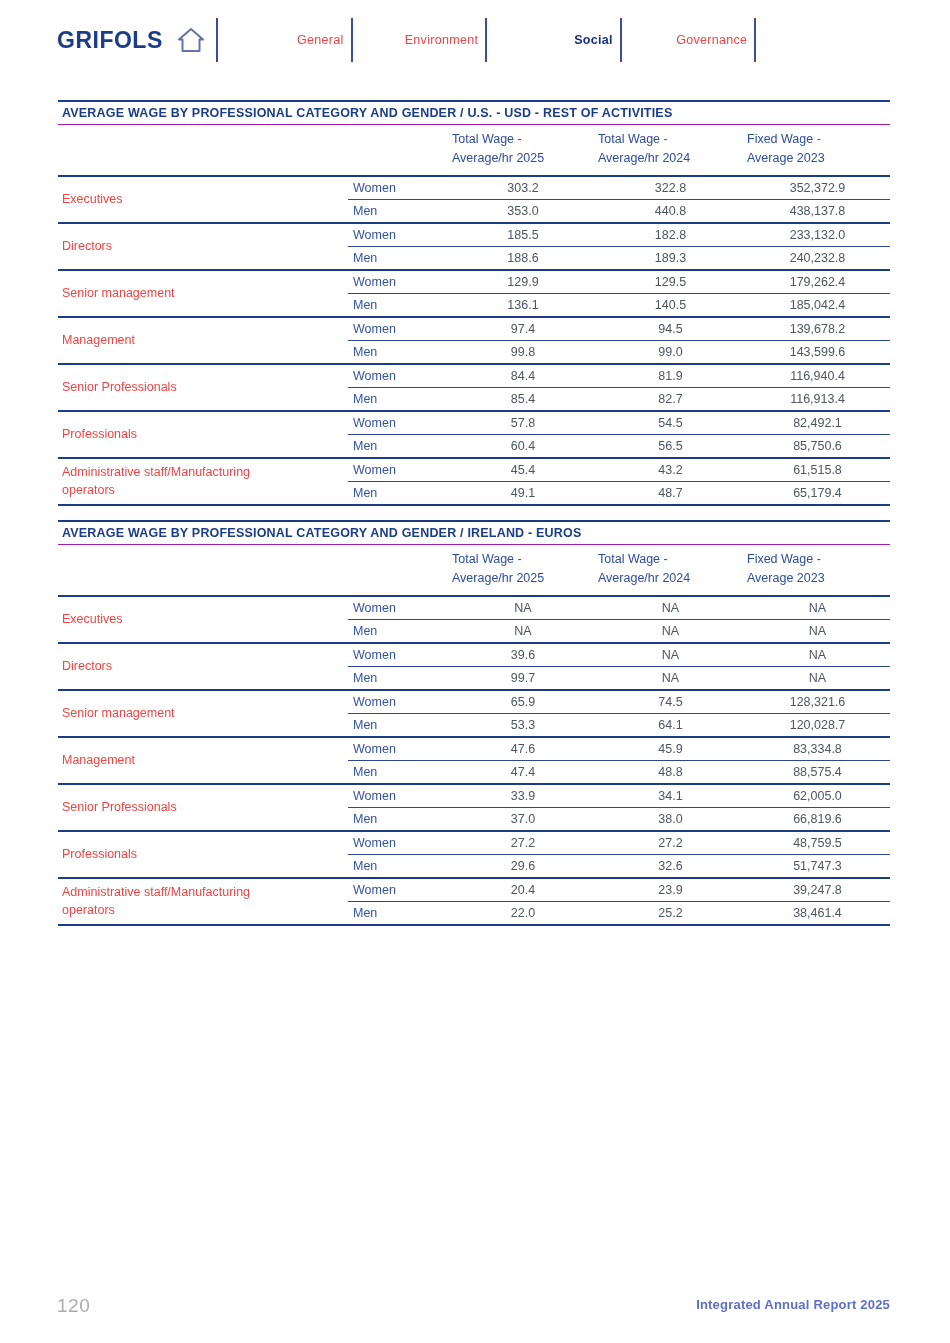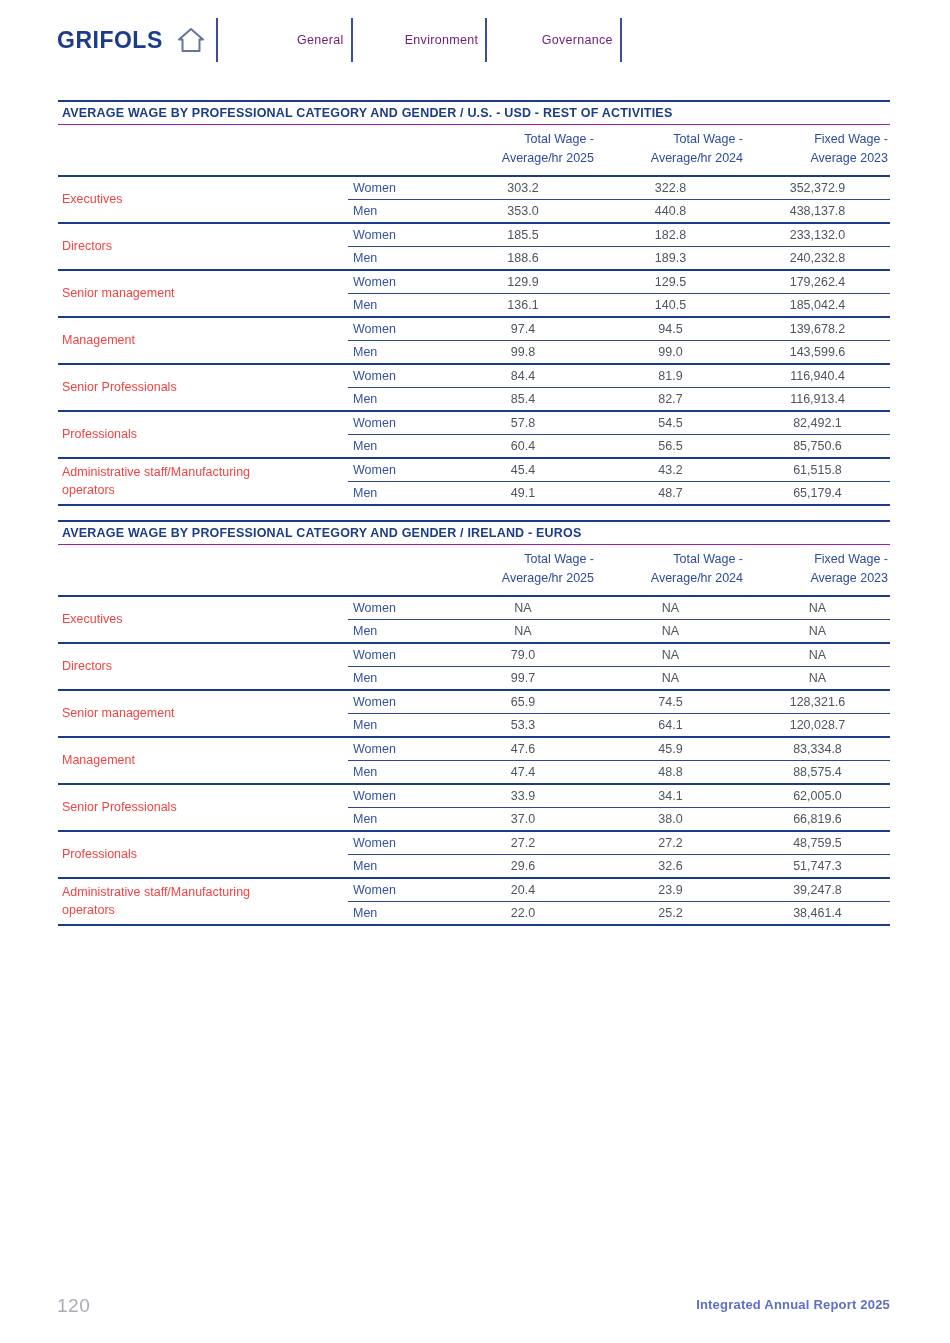--- a/index.html
+++ b/index.html
@@ -20,39 +20,39 @@
     transform:scaleY(1.05); cursor:pointer;
   }
   .home-cell {
     width:78px; display:flex; align-items:center; justify-content:flex-end;
     padding-right:10px; border-right:2px solid #3A4E97;
   }
   .home-icon { cursor:pointer; display:block; }
   .nav-cell {
     width:134.6px; display:flex; align-items:center; justify-content:flex-end;
     padding-right:7px; border-right:2px solid #3A4E97;
-    font-size:12.5px; color:#701a75; letter-spacing:0.3px; cursor:pointer;
+    font-size:12.5px; color:#ef4444; letter-spacing:0.3px; cursor:pointer;
     white-space:nowrap;
   }
   .nav-cell.active { color:#1B2F80; font-weight:bold; }
 
   
   .content { position:absolute; top:100px; left:58px; width:832px; }
   .tbl-block + .tbl-block { margin-top:14px; }
   .tbl-title {
     border-top:2px solid #1B3C87; border-bottom:1px solid #a21caf;
     color:#1B3C87; font-weight:bold; font-size:12.5px; letter-spacing:0.2px;
     padding:4px 2px 4px 4px;
   }
   table.wage { width:100%; border-collapse:collapse; table-layout:fixed; }
   col.c-cat { width:290px; } col.c-gen { width:102px; }
   col.c-v1 { width:146px; } col.c-v2 { width:149px; } col.c-v3 { width:145px; }
   tr.head-row th {
     border-bottom:2.5px solid #1B3C87; font-weight:normal;
-    font-size:12.5px; color:#2E4C9C; text-align:right;
+    font-size:12.5px; color:#2E4C9C; text-align:left;
     padding:5px 2px 6px 2px; line-height:1.55; vertical-align:top;
   }
   td.cat {
     color:#ef4444; font-size:12.5px; text-align:left; vertical-align:middle;
     padding:2px 55px 2px 4px; line-height:1.45;
   }
   td.gender {
     color:#35539F; font-size:12.5px; text-align:left;
     padding:4px 2px 4px 5px; height:22.5px;
   }
@@ -82,20 +82,21 @@
     <div class="logo-cell">
       <span class="logo">GRIFOLS</span>
     </div>
     <div class="home-cell">
       <svg class="home-icon" width="30" height="30" viewBox="0 0 30 30">
         <path d="M15 4 L27 14.5 L23.5 14.5 L23.5 26 L6.5 26 L6.5 14.5 L3 14.5 Z" fill="none" stroke="#64749F" stroke-width="2" stroke-linejoin="round"></path>
       </svg>
     </div>
     <div class="nav-cell">General</div>
     <div class="nav-cell">Environment</div>
+    <div class="nav-cell active">Social</div>
     <div class="nav-cell">Governance</div>
   </div>
 
   <div class="content">
 
     <div class="tbl-block">
       <div class="tbl-title">AVERAGE WAGE BY PROFESSIONAL CATEGORY AND GENDER / U.S. - USD -  REST OF ACTIVITIES</div>
       <table class="wage">
         <colgroup>
             <col class="c-cat">
@@ -256,21 +257,21 @@
             </tr>
             <tr class="m-row">
               <td class="gender">Men</td>
               <td class="val">NA</td>
               <td class="val">NA</td>
               <td class="val">NA</td>
             </tr>
             <tr class="w-row">
               <td class="cat" rowspan="2">Directors</td>
               <td class="gender">Women</td>
-              <td class="val">79.0</td>
+              <td class="val">39.6</td>
               <td class="val">NA</td>
               <td class="val">NA</td>
             </tr>
             <tr class="m-row">
               <td class="gender">Men</td>
               <td class="val">99.7</td>
               <td class="val">NA</td>
               <td class="val">NA</td>
             </tr>
             <tr class="w-row">

